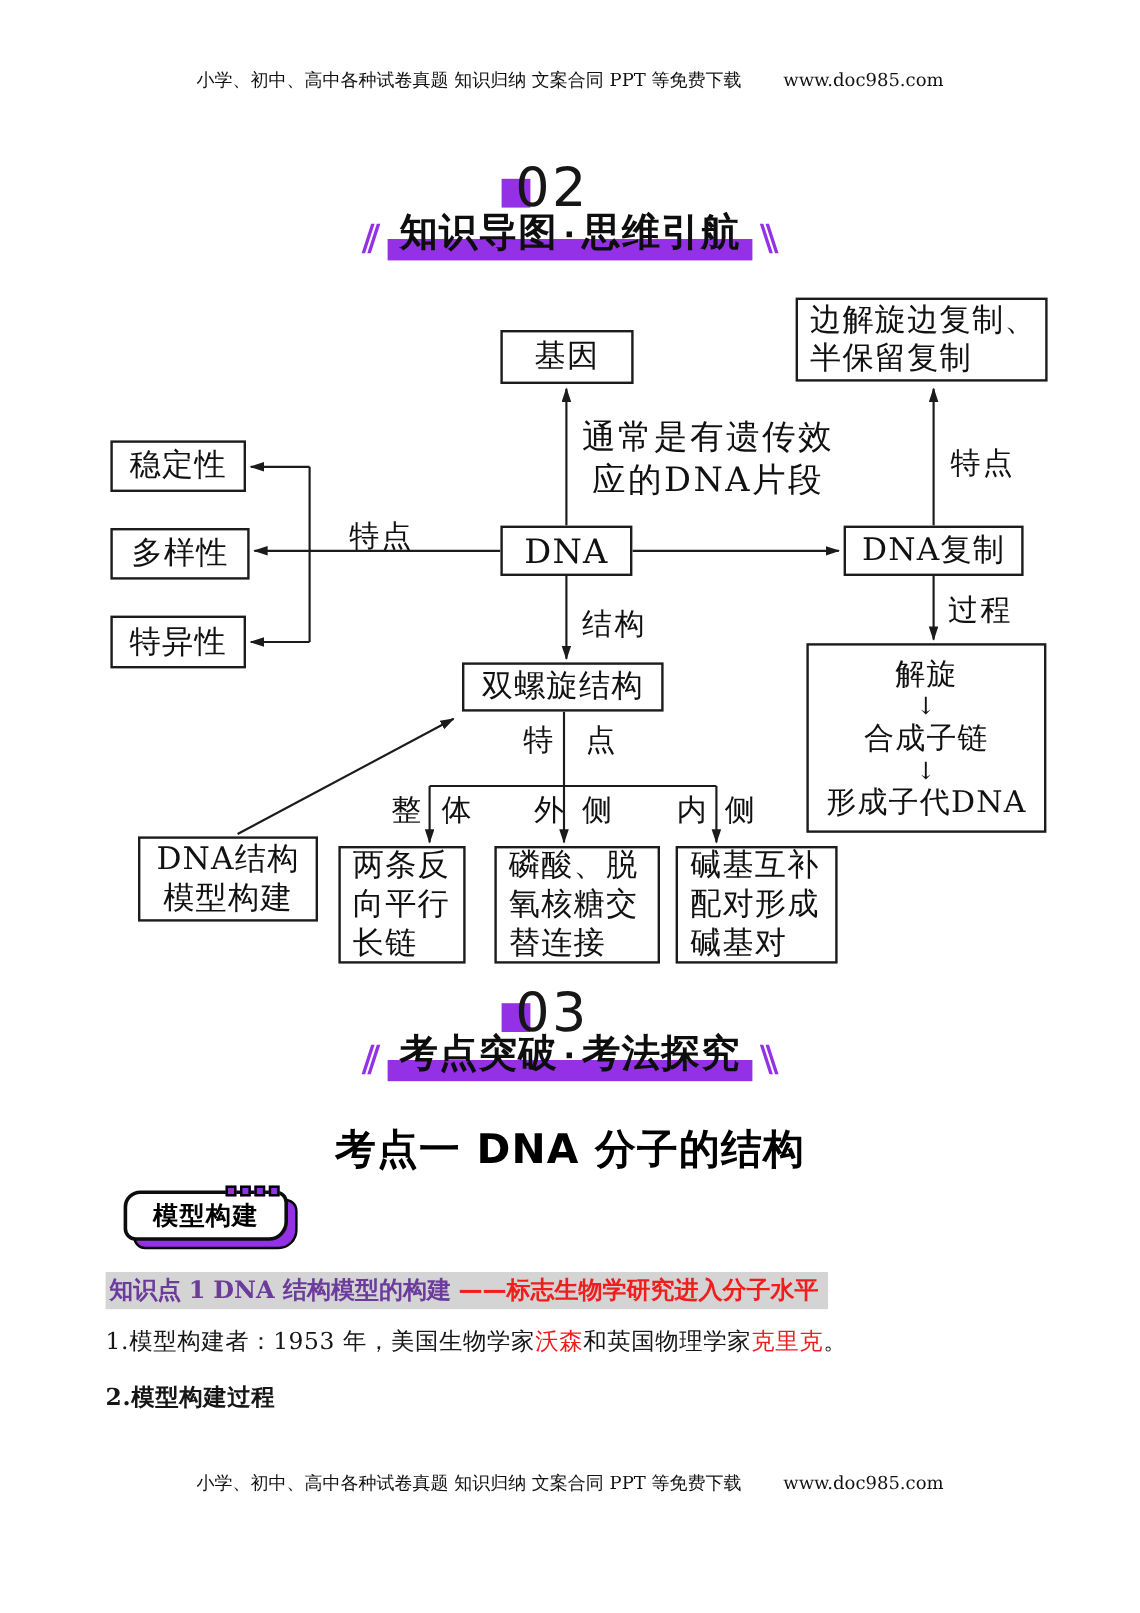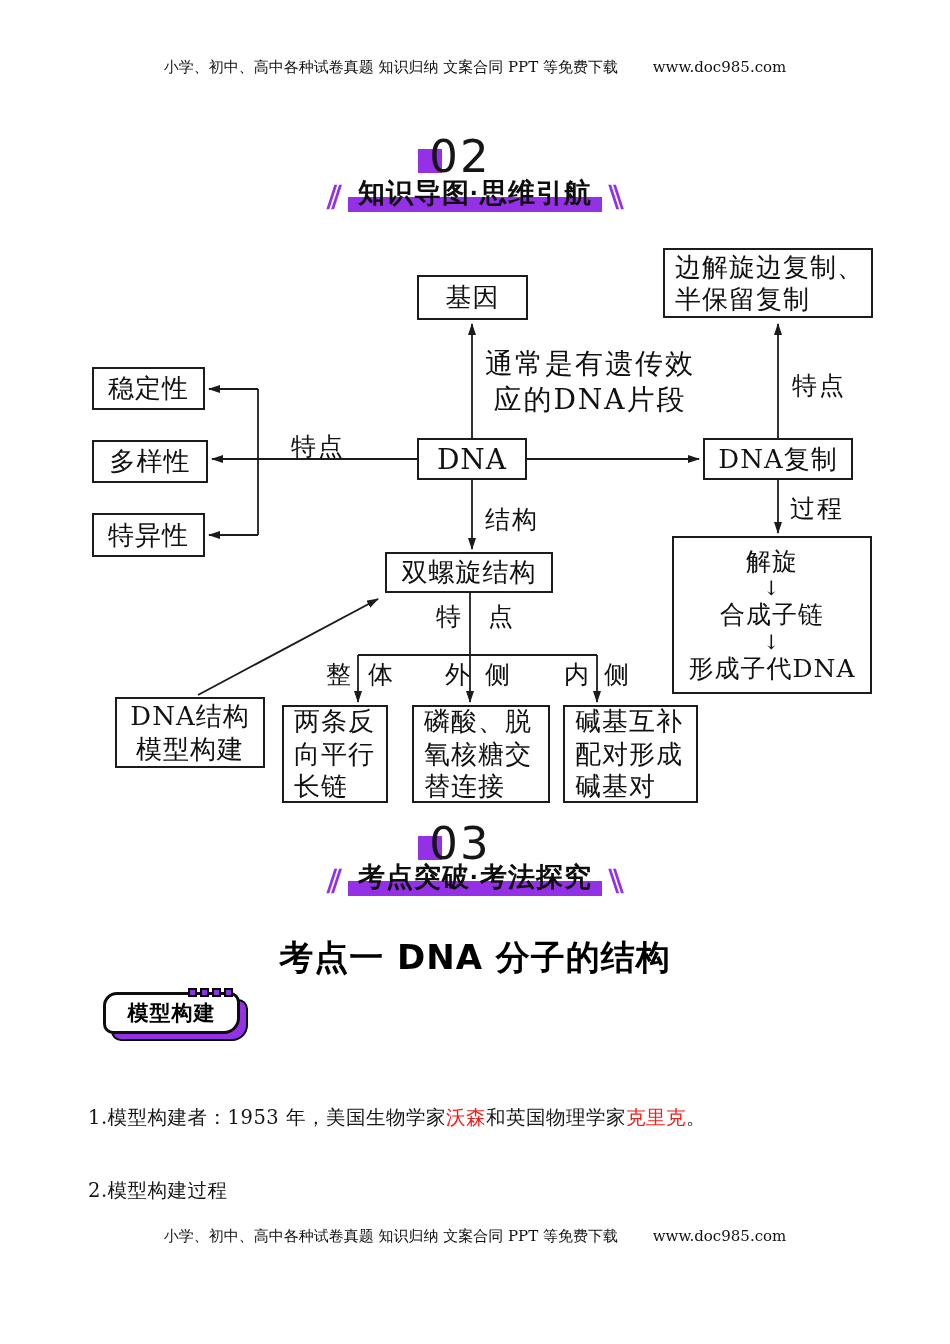--- a/index.html
+++ b/index.html
@@ -21,21 +21,21 @@
   .sec-num{position:absolute;left:0;width:876px;text-align:center;padding-left:44px;}
   .sec-num .num-wrap{position:relative;display:inline-block;}
   .sec-num .num-square{position:absolute;left:-11px;top:15px;width:24px;height:24px;background:var(--purple);}
   .sec-num .num-text{position:relative;z-index:1;font-family:"DejaVu Sans","Liberation Sans",sans-serif;font-size:45px;font-weight:400;letter-spacing:2px;color:#161616;line-height:1;}
 
   
   .sec-title{position:absolute;left:0;width:950px;text-align:center;line-height:1;}
   .sec-title .mark{display:inline-block;color:var(--purple);font-family:"DejaVu Sans","Liberation Sans",sans-serif;font-weight:bold;font-size:25px;vertical-align:-2px;}
   .sec-title .mark-l{transform:skewX(-18deg);margin-right:2px;}
   .sec-title .mark-r{transform:skewX(18deg);margin-left:2px;}
-  .sec-title .title-text{display:inline-block;font-family:Liberation Sans, sans-serif;font-weight:bold;font-size:27px;letter-spacing:1px;color:#0e0e0e;padding:2px 10px 5px;background:linear-gradient(to bottom,transparent 55%,var(--purple) 55%);}
+  .sec-title .title-text{display:inline-block;font-family:Liberation Mono, monospace;font-weight:bold;font-size:32px;letter-spacing:1px;color:#0e0e0e;padding:2px 10px 5px;background:linear-gradient(to bottom,transparent 55%,var(--purple) 55%);}
 
   
   .diagram{position:absolute;left:0;top:240px;width:950px;height:590px;}
   .diagram svg{position:absolute;left:0;top:0;}
   .dbox{position:absolute;border:2px solid #1c1c1c;background:#fff;display:flex;align-items:center;justify-content:center;text-align:center;font-size:26px;color:#111;line-height:1.25;white-space:pre-line;letter-spacing:1px;}
   .dbox.left-al{justify-content:flex-start;text-align:left;padding-left:10px;}
   .dlabel{position:absolute;font-size:25px;color:#111;letter-spacing:2px;white-space:pre-line;line-height:1.3;}
   .dpair{position:absolute;display:flex;font-size:25px;color:#111;line-height:1;}
   .proc{flex-direction:column;gap:1px;padding:6px 0;}
   .proc .step{font-size:25px;letter-spacing:1px;}
@@ -181,24 +181,31 @@
     <span class="back"></span>
     <span class="front">模型构建</span>
     <span class="squares">
       <span class="sq"></span>
       <span class="sq"></span>
       <span class="sq"></span>
       <span class="sq"></span>
     </span>
   </div>
 
+  <div class="kp-line">
+    <span class="kp-b">知识点</span>
+    <span class="kp-s">1</span>
+    <span class="kp-s"> DNA </span>
+    <span class="kp-b">结构模型的构建</span>
+    <span class="kp-r">——标志生物学研究进入分子水平</span>
+  </div>
 
   <div class="para" style="top:1104px;">
     <span>1.模型构建者：1953 年，美国生物学家</span><span class="red">沃森</span><span>和英国物理学家</span><span class="red">克里克</span><span>。</span>
   </div>
-  <div class="para" style="top:1177px;">2.模型构建过程</div>
+  <div class="para" style="top:1151px;font-weight:bold;">2.模型构建过程</div>
 
   <div class="page-edge" style="top:1227px;">
     <span>小学、初中、高中各种试卷真题  知识归纳  文案合同  PPT 等免费下载</span>
     <span class="url">www.doc985.com</span>
   </div>
 
 </div>
 
 </body></html>

